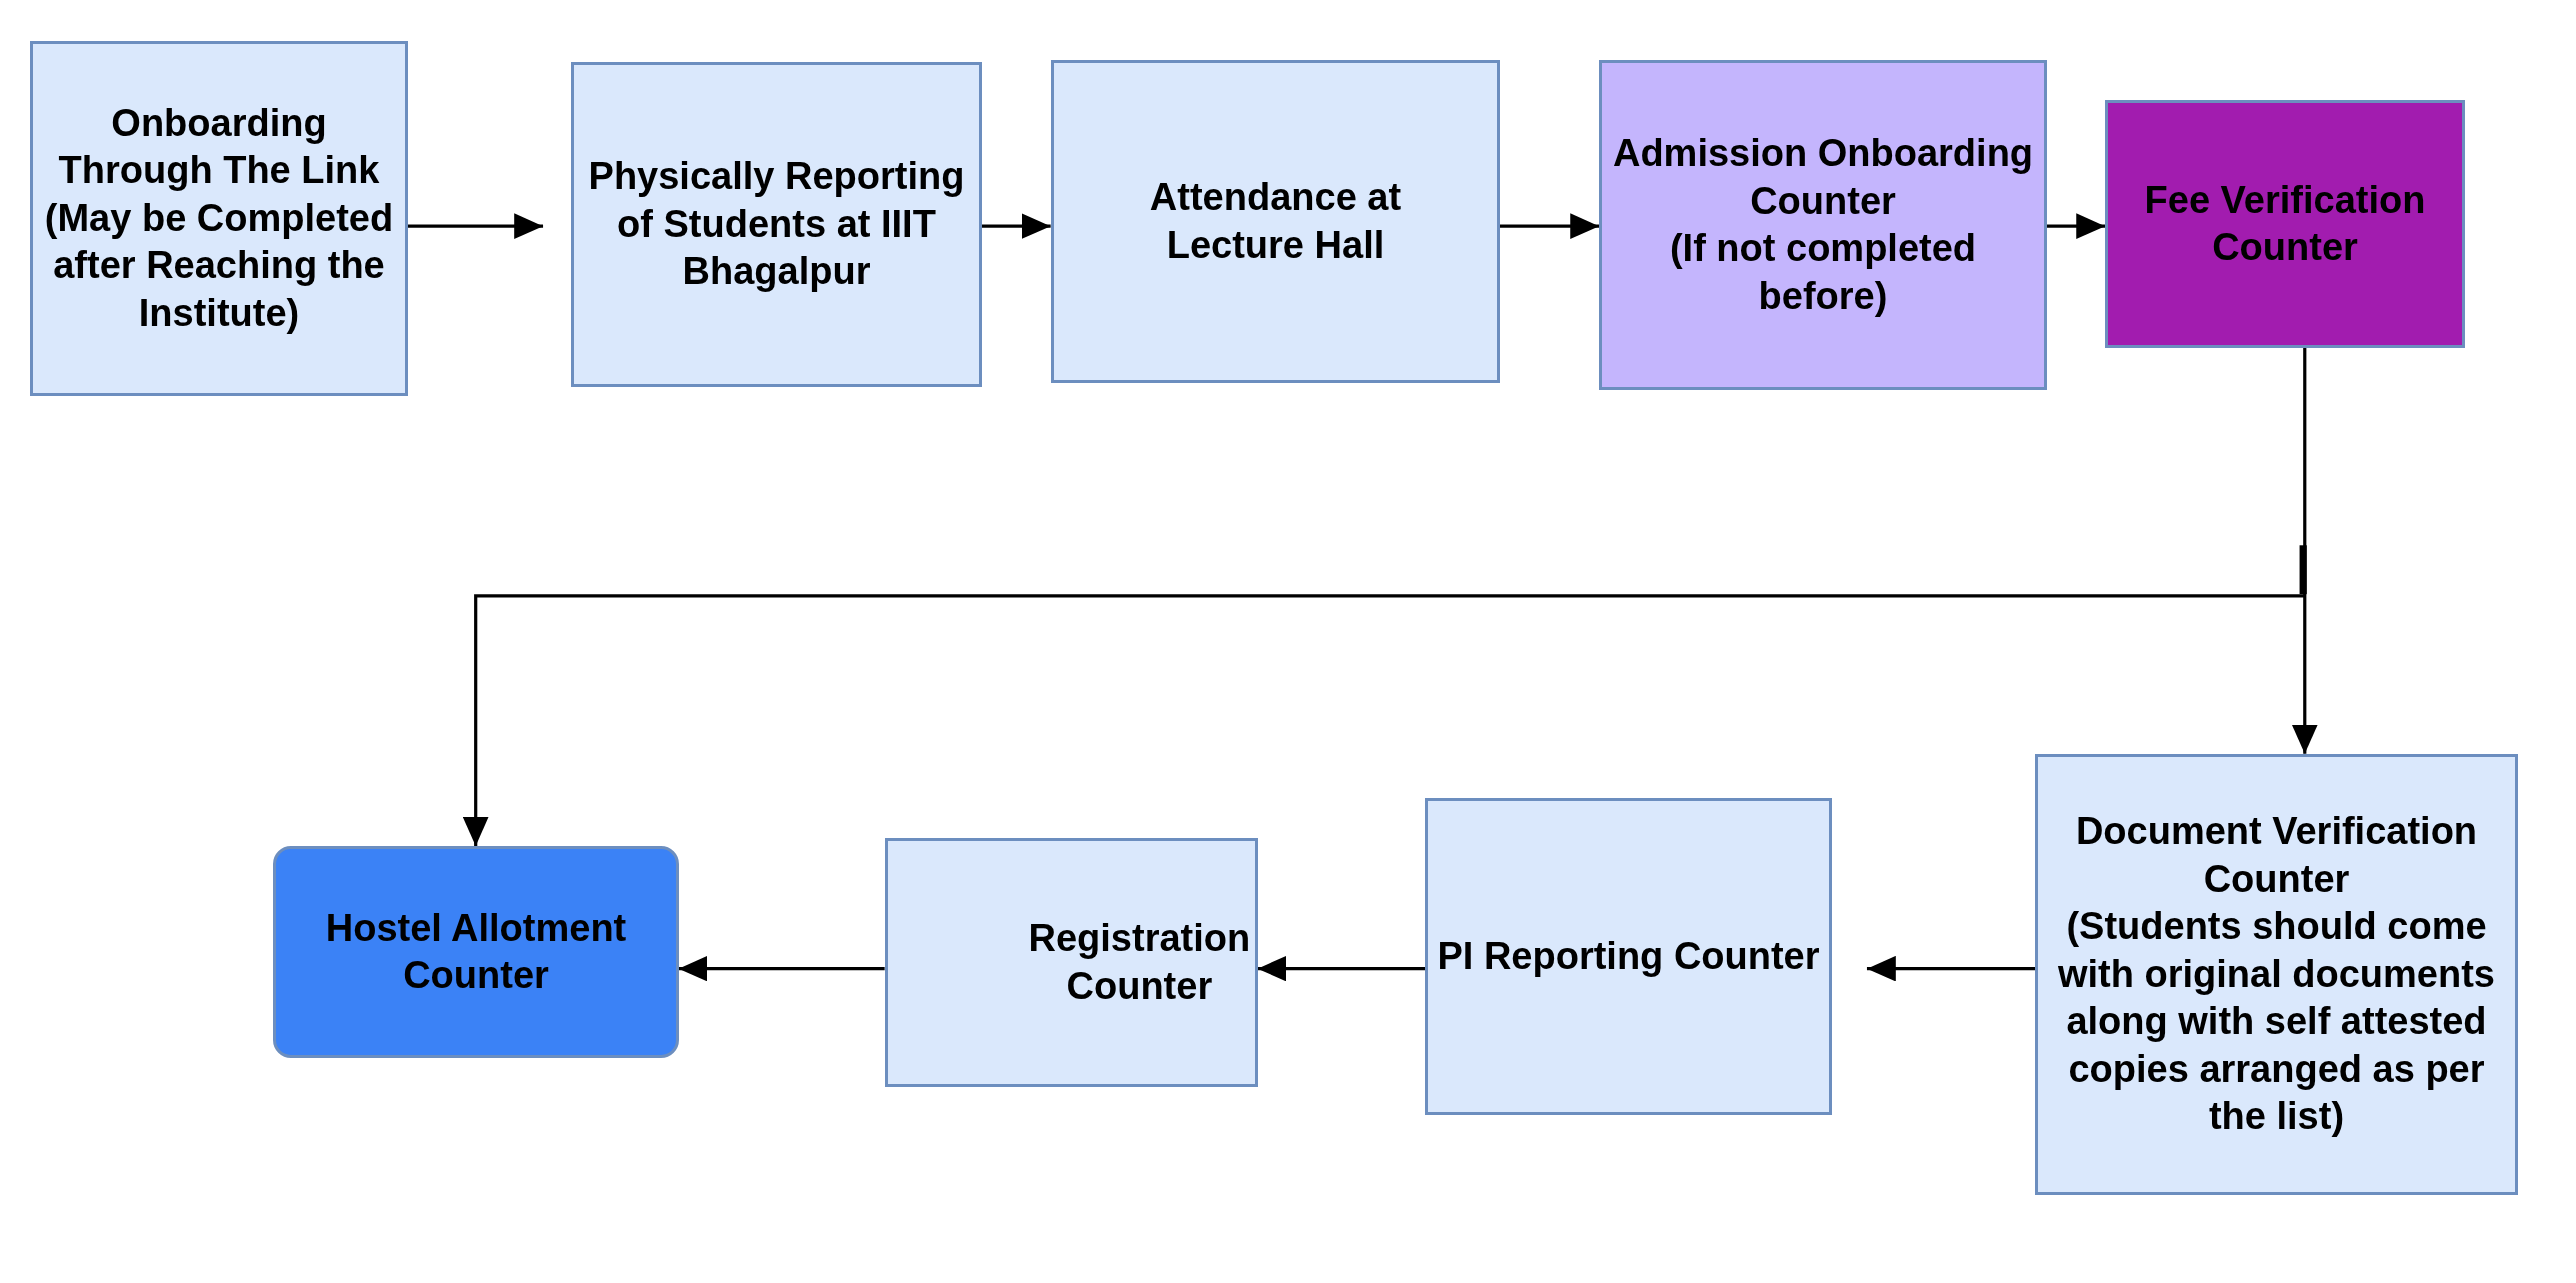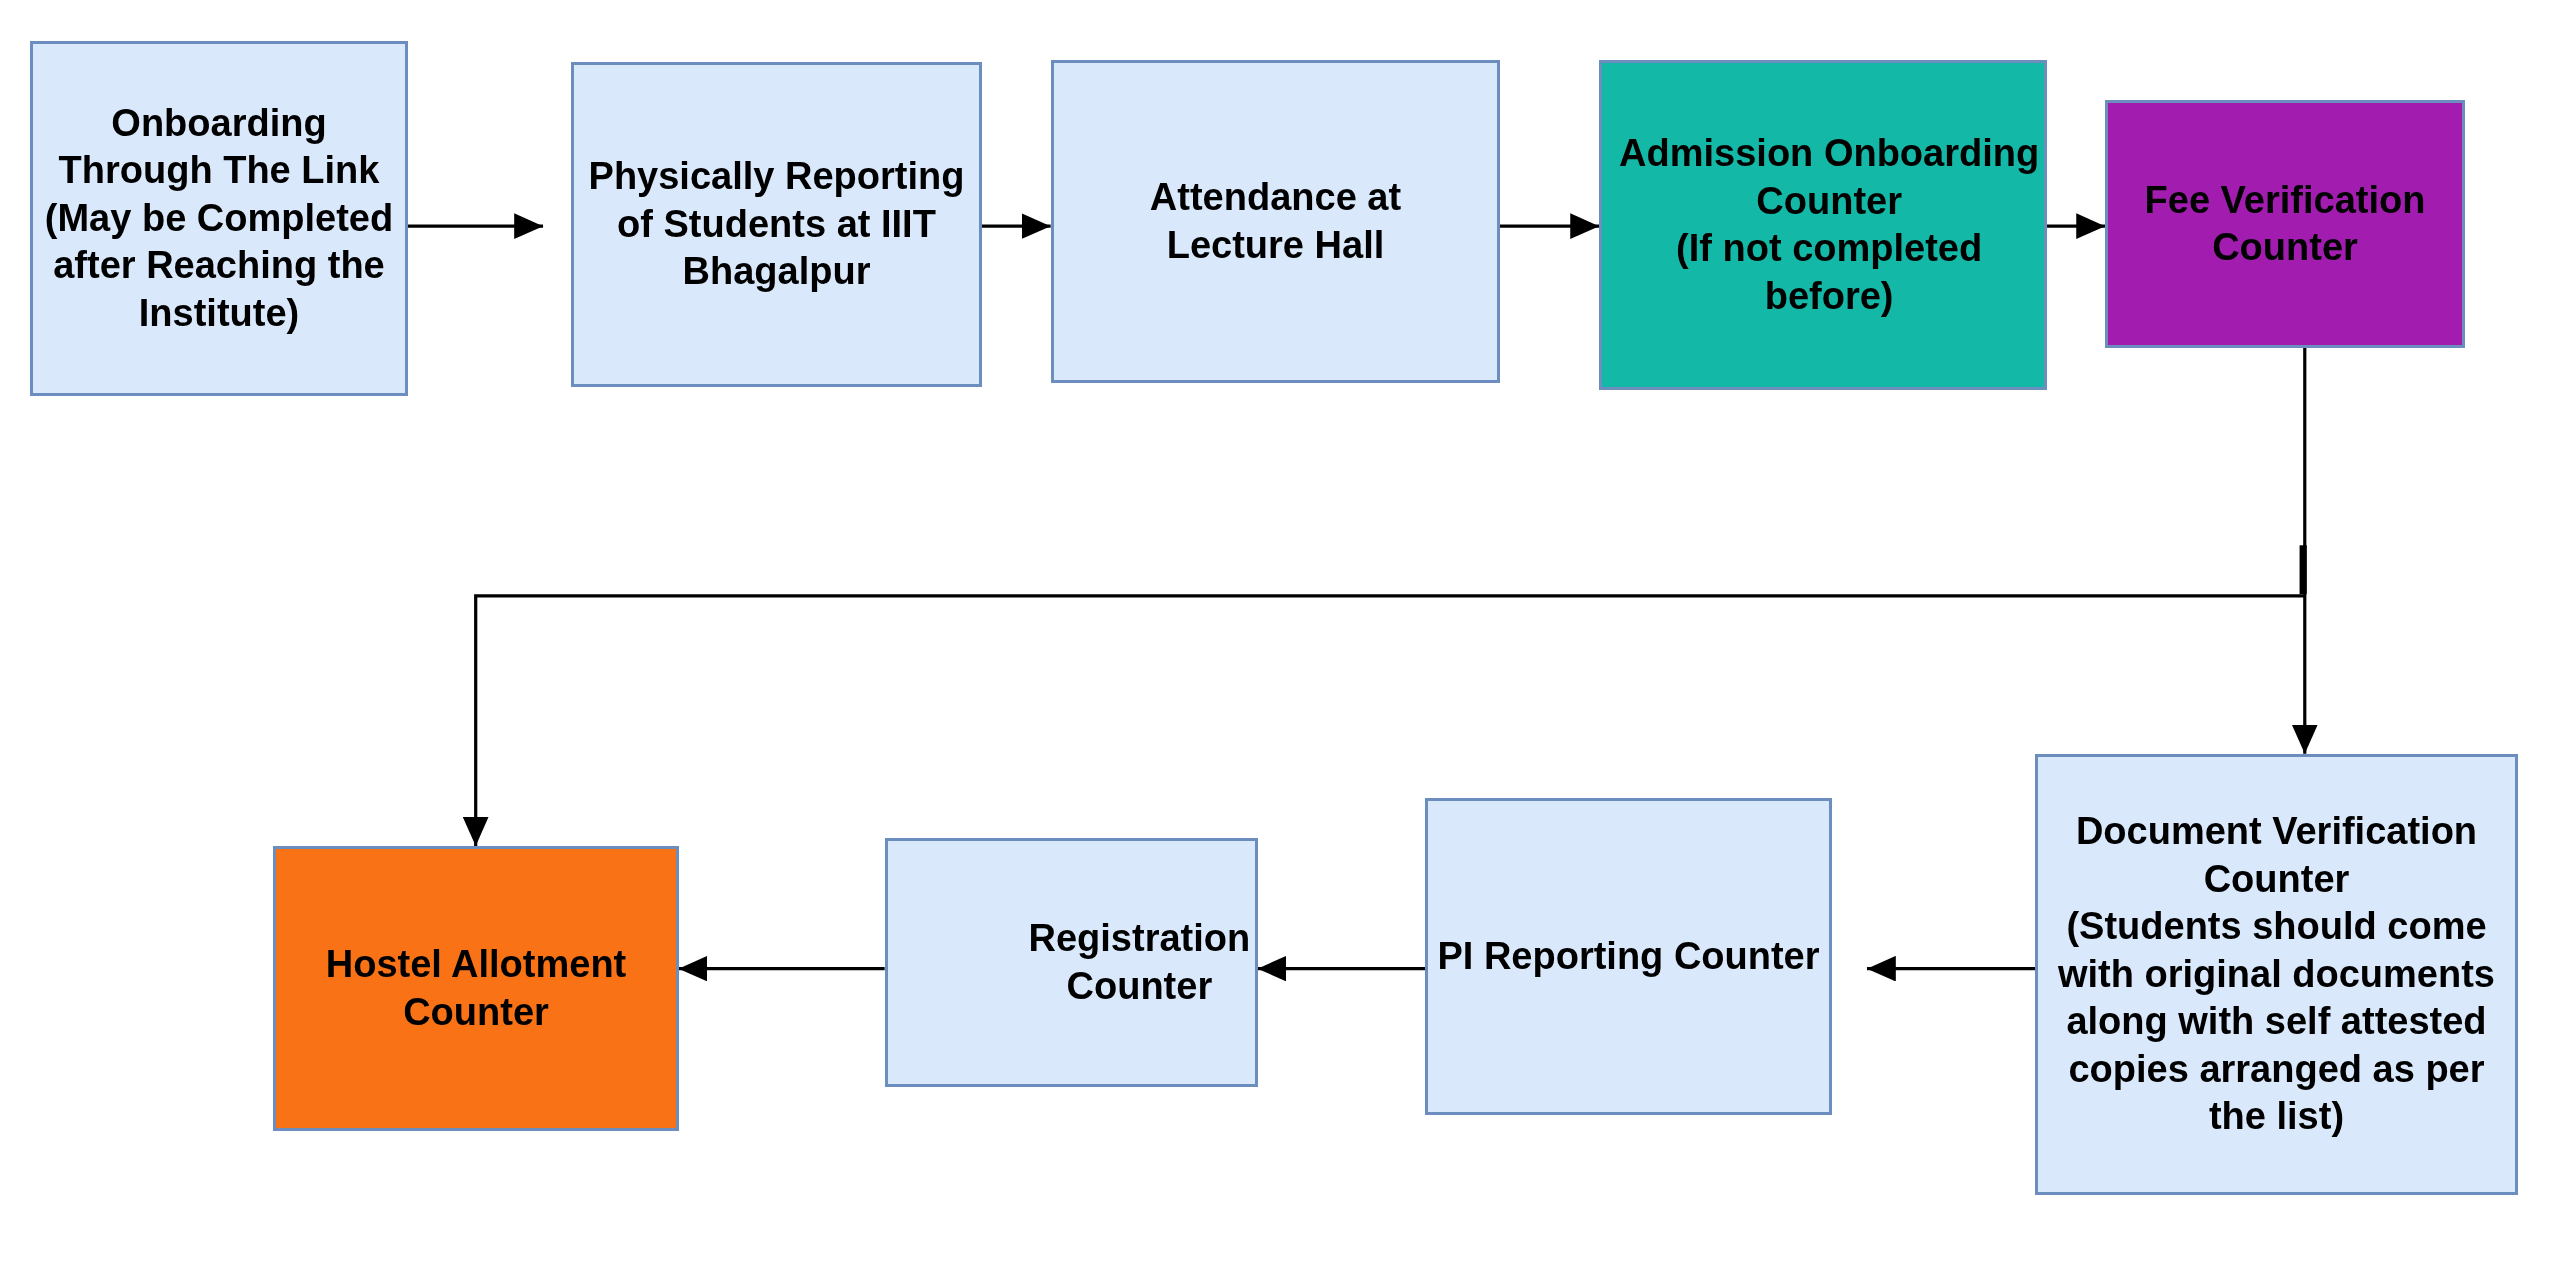--- a/index.html
+++ b/index.html
@@ -73,21 +73,21 @@
     </div>
     <div class="node" style="left: 543px; top: 62px; width: 411px; height: 325px; background: rgb(218, 232, 252); border-color: rgb(108, 142, 191); margin-left: 28px;">
       <div class="node-label">Physically Reporting
 of Students at IIIT
 Bhagalpur</div>
     </div>
     <div class="node" style="left: 1051px; top: 60px; width: 449px; height: 323px; background: rgb(218, 232, 252); border-color: rgb(108, 142, 191); align-items: center;">
       <div class="node-label">Attendance at
 Lecture Hall</div>
     </div>
-    <div class="node" style="left: 1599px; top: 60px; width: 448px; height: 330px; background: #14b8a6; border-color: rgb(108, 142, 191); justify-content: flex-end;">
+    <div class="node" style="left: 1599px; top: 60px; width: 448px; height: 330px; background: #c4b5fd; border-color: rgb(108, 142, 191);">
       <div class="node-label">Admission Onboarding
 Counter
 (If not completed
 before)</div>
     </div>
     <div class="node" style="left: 2105px; top: 100px; width: 360px; height: 248px; background: #a21caf; border-color: rgb(108, 142, 191);">
       <div class="node-label">Fee Verification
 Counter</div>
     </div>
     <div class="node" style="left: 2035px; top: 754px; width: 483px; height: 441px; background: rgb(218, 232, 252); border-color: rgb(108, 142, 191); justify-content: center;">
@@ -99,18 +99,18 @@
 copies arranged as per
 the list)</div>
     </div>
     <div class="node" style="left: 1425px; top: 798px; width: 407px; height: 317px; background: rgb(218, 232, 252); border-color: rgb(108, 142, 191);">
       <div class="node-label">PI Reporting Counter</div>
     </div>
     <div class="node" style="left: 885px; top: 838px; width: 373px; height: 249px; background: rgb(218, 232, 252); border-color: rgb(108, 142, 191); justify-content: flex-end;">
       <div class="node-label">Registration
 Counter</div>
     </div>
-    <div class="node" style="left: 273px; top: 846px; width: 406px; height: 285px; background: #f97316; border-color: rgb(108, 142, 191);">
+    <div class="node" style="left: 273px; top: 846px; width: 406px; height: 212px; background: #3b82f6; border-color: rgb(108, 142, 191); border-radius: 18px;">
       <div class="node-label">Hostel Allotment
 Counter</div>
     </div>
   </div>
 
 
 </body></html>

